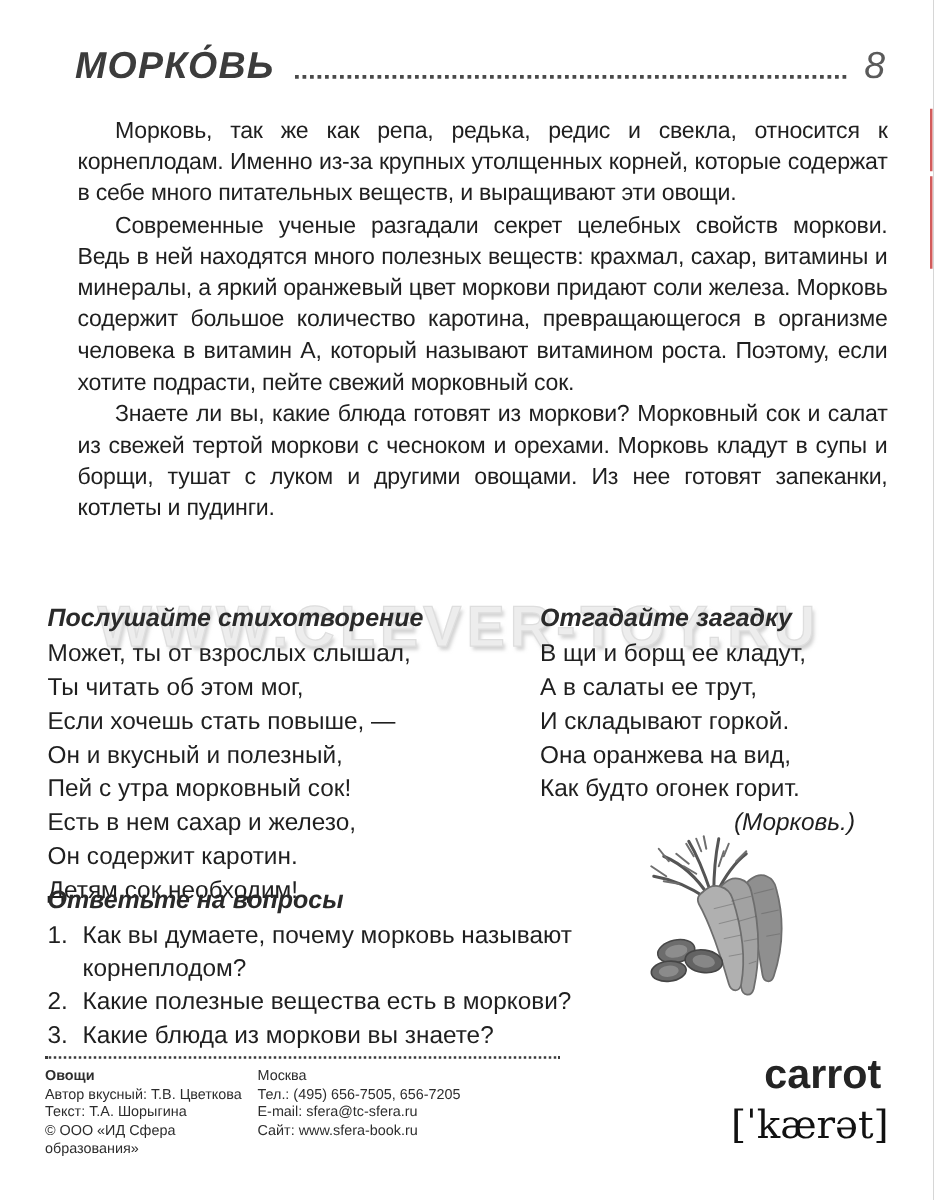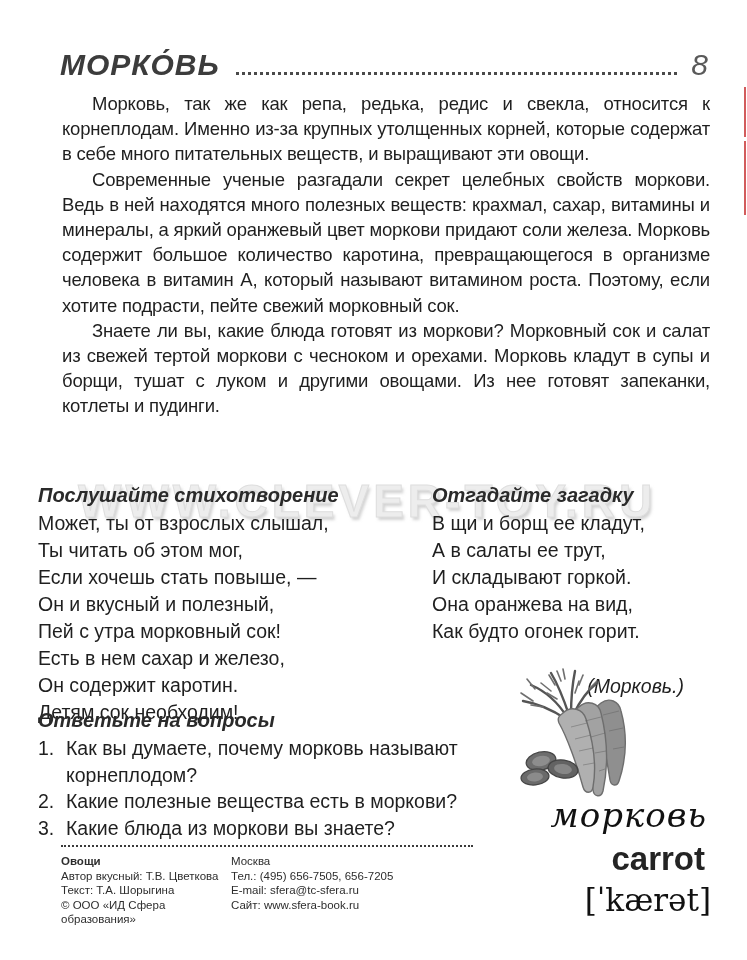--- a/index.html
+++ b/index.html
@@ -3,21 +3,21 @@
 <meta charset="utf-8">
 <style>
   html,body{margin:0;padding:0;background:#9a9a9a;}
   .sheet{
     position:relative;width:747px;height:960px;background:#ffffff;
     font-family:"Liberation Sans",sans-serif;color:#222;overflow:hidden;
     margin:0 auto;
   }
   .layer{position:absolute;z-index:2;}
   
-  .hdr{top:48px;left:60px;width:650px;display:flex;align-items:flex-end;}
+  .hdr{top:36px;left:60px;width:650px;display:flex;align-items:flex-end;}
   .hdr-title{
     font-size:30px;font-weight:bold;font-style:italic;color:#3c3c3c;
     letter-spacing:1px;white-space:nowrap;line-height:34px;
   }
   .hdr-dots{flex:1;border-bottom:3px dotted #4a4a4a;margin:0 14px 7px 16px;height:1px;}
   .hdr-num{font-size:30px;font-style:italic;font-weight:300;color:#5a5a5a;line-height:34px;padding-right:2px;}
   
   .intro{top:91px;left:62px;width:648px;}
   .para{
     margin:0;text-align:justify;text-indent:30px;
@@ -30,38 +30,38 @@
     color:#ededed;-webkit-text-stroke:1px #dedede;
     text-shadow:2px 3px 3px rgba(175,175,175,.55);
     white-space:nowrap;
     margin-top:28px;
   }
   
   .sec-head{font-size:20px;font-weight:bold;font-style:italic;color:#2a2a2a;line-height:27px;margin:0 0 1px 0;}
   .poem{top:482px;left:38px;width:360px;}
   .riddle{top:482px;left:432px;width:280px;}
   .vline{font-size:19.5px;line-height:27px;color:#1f1f1f;}
-  .riddle-answer{font-size:19.5px;line-height:27px;font-style:italic;color:#1f1f1f;text-align:right;padding-right:28px;margin-top:28px;}
+  .riddle-answer{font-size:19.5px;line-height:27px;font-style:italic;color:#1f1f1f;text-align:right;padding-right:28px;}
   
   .questions{top:707px;left:38px;width:434px;}
   .q-row{display:flex;font-size:19.5px;line-height:26.5px;color:#1f1f1f;}
   .q-num{width:28px;flex:0 0 28px;}
   .q-text{flex:1;}
   
   .carrot-img{top:665px;left:505px;width:185px;height:138px;}
   .vocab-ru{
     top:795px;right:40px;font-family:"DejaVu Serif",serif;font-style:italic;
     font-size:34px;color:#111;letter-spacing:1px;line-height:40px;
   }
   .vocab-en{top:840px;right:42px;font-size:33px;font-weight:bold;color:#242424;line-height:38px;}
   .vocab-tr{top:880px;right:36px;font-family:"DejaVu Serif",serif;font-size:31px;color:#111;line-height:40px;text-align:center;}
   
   .footer{
     top:845px;left:36px;width:412px;border-top:2px dotted #3a3a3a;padding-top:7px;
-    display:flex;gap:12px;margin-left:25px;
+    display:flex;gap:12px;
   }
   .f-col{font-size:11.5px;line-height:14.5px;color:#2d2d2d;}
   .f-col.left{width:158px;}
   .f-col.mid{width:176px;}
   .f-title{font-weight:bold;}
   .f-logo{margin-top:1px;}
   
   .edge-red{position:absolute;right:1px;width:2px;background:#d25c5c;z-index:3;}
   .edge-red.a{top:87px;height:50px;}
   .edge-red.b{top:141px;height:74px;}
@@ -170,21 +170,20 @@
         <ellipse cx="36" cy="96" rx="15" ry="9" transform="rotate(-12 36 96)" fill="#6d6d6d" stroke="#474747" stroke-width="1.3"></ellipse>
         <ellipse cx="36" cy="96" rx="9" ry="5" transform="rotate(-12 36 96)" fill="#8d8d8d"></ellipse>
         <ellipse cx="58" cy="104" rx="15" ry="9" transform="rotate(8 58 104)" fill="#636363" stroke="#454545" stroke-width="1.3"></ellipse>
         <ellipse cx="58" cy="104" rx="9" ry="5" transform="rotate(8 58 104)" fill="#878787"></ellipse>
         <ellipse cx="30" cy="112" rx="14" ry="8" transform="rotate(-6 30 112)" fill="#6a6a6a" stroke="#454545" stroke-width="1.3"></ellipse>
         <ellipse cx="30" cy="112" rx="8" ry="4.5" transform="rotate(-6 30 112)" fill="#8b8b8b"></ellipse>
       </g>
     </svg>
   </div>
 
-  <div class="layer vocab-ru">морковь</div>
   <div class="layer vocab-en">carrot</div>
   <div class="layer vocab-tr">[ˈkærət]</div>
 
   <div class="layer footer">
     <div class="f-col left">
       <div class="f-title">Овощи</div>
       <div>Автор вкусный: Т.В. Цветкова</div>
       <div>Текст: Т.А. Шорыгина</div>
       <div>© ООО «ИД Сфера образования»</div>
     </div>

